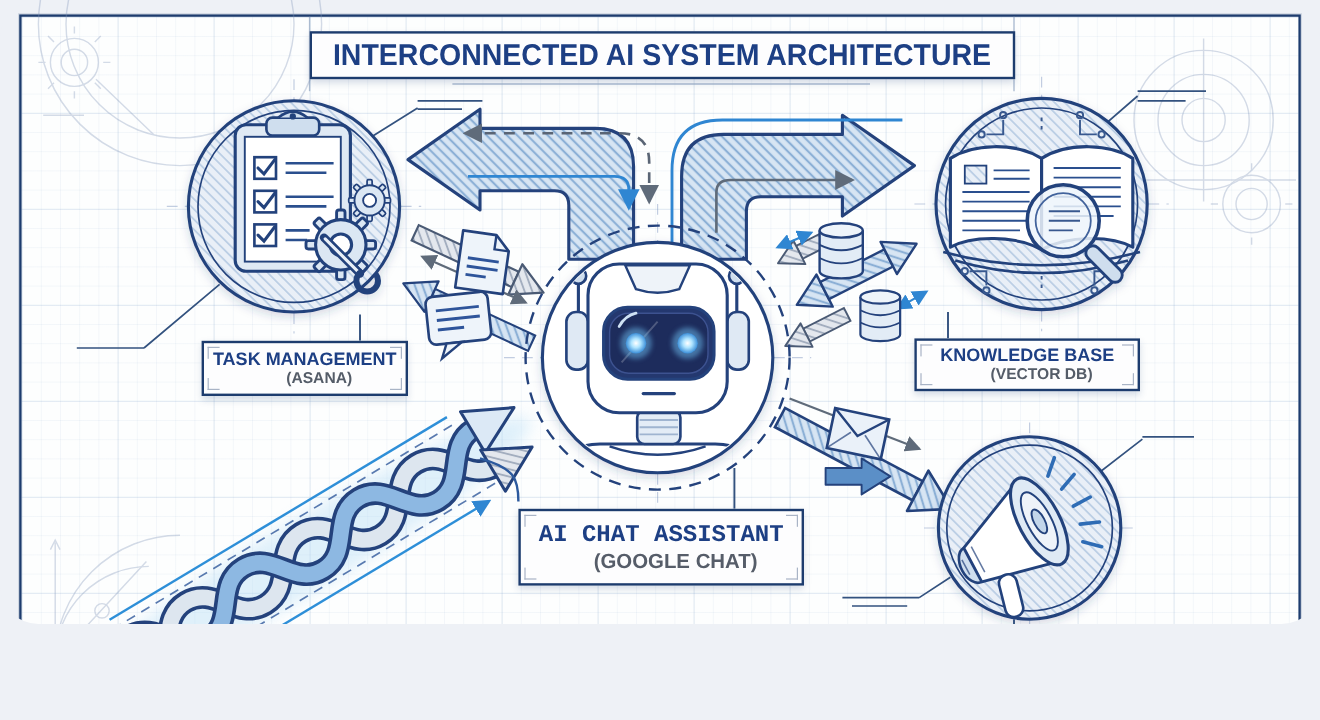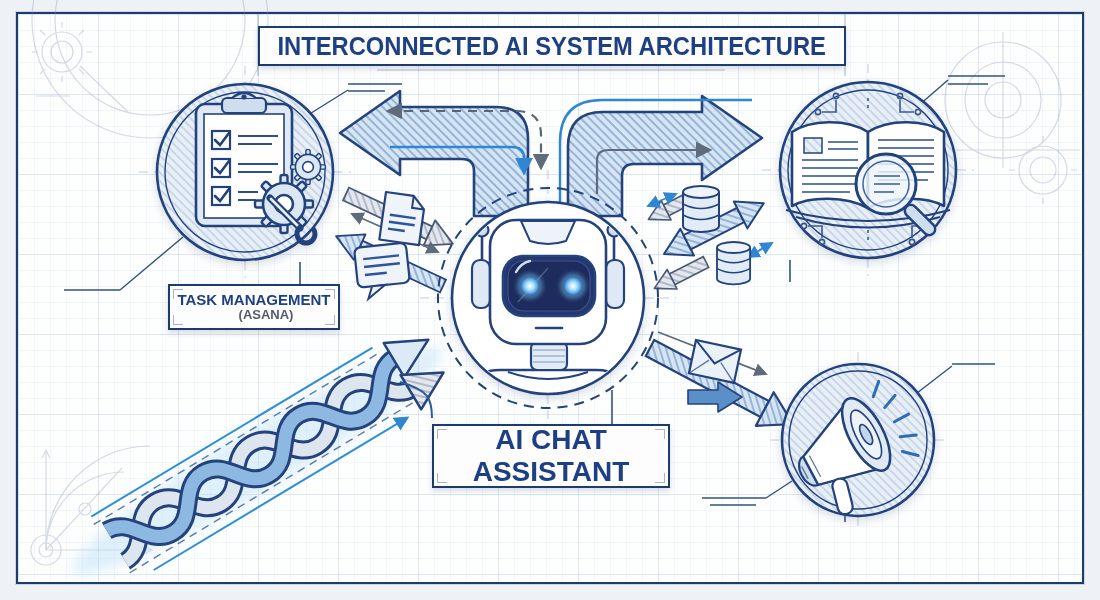--- a/index.html
+++ b/index.html
@@ -1,17 +1,17 @@
 <!DOCTYPE html>
 <html><head>
 <meta charset="utf-8">
 <style>
   html,body{margin:0;padding:0;background:#eef1f6;}
-  .stage{position:relative;width:1100px;height:600px;background:#eef1f6;overflow:hidden;
-         font-family:"Liberation Sans",sans-serif;}
+  .stage{position:relative;width:1100px;height:520px;background:#eef1f6;overflow:hidden;
+         font-family:"Liberation Sans",sans-serif;border-radius:32px;}
   .frame{position:absolute;left:16px;top:12px;width:1064px;height:568px;
          border:2px solid #1d3c6e;background-color:#fdfefe;
          background-image:
            linear-gradient(rgba(110,145,195,.16) 1px, transparent 1px),
            linear-gradient(90deg, rgba(110,145,195,.16) 1px, transparent 1px),
            linear-gradient(rgba(110,145,195,.07) 1px, transparent 1px),
            linear-gradient(90deg, rgba(110,145,195,.07) 1px, transparent 1px);
          background-size:80px 80px,80px 80px,16px 16px,16px 16px;
          box-shadow:0 0 0 1px rgba(29,60,110,.15);}
   svg.scene{position:absolute;left:0;top:0;}
@@ -21,21 +21,21 @@
   .title-box .t{font-size:25px;font-weight:bold;color:#1d3f84;letter-spacing:0px;
                 transform:scaleX(.95);white-space:nowrap;}
   .node-label{display:flex;flex-direction:column;align-items:center;justify-content:center;line-height:1.15;}
   .node-label .l1{font-weight:bold;color:#1d3f84;font-size:15px;text-align:center;}
   .node-label .l2{font-weight:bold;color:#545c68;font-size:13px;margin-left:24px;}
   .node-label.navy2 .l2{color:#1d3f84;font-size:15px;}
   .tm-label{left:168px;top:284px;width:172px;height:46px;}
   .kb-label{left:762px;top:282px;width:188px;height:44px;}
   .nl-label{left:760px;top:522px;width:190px;height:48px;}
   .ai-label{left:432px;top:424px;width:238px;height:64px;border-width:2.5px;}
-  .ai-label .l1{font-size:28px;}
+  .ai-label .l1{font-size:20px;font-family:Liberation Mono, monospace;}
   .ai-label .l2{font-size:17px;color:#565d69;}
   .tick{position:absolute;width:9px;height:9px;border:0 solid #a9b4c6;}
   .tick.tl{left:3px;top:3px;border-left-width:1.5px;border-top-width:1.5px;}
   .tick.tr{right:3px;top:3px;border-right-width:1.5px;border-top-width:1.5px;}
   .tick.bl{left:3px;bottom:3px;border-left-width:1.5px;border-bottom-width:1.5px;}
   .tick.br{right:3px;bottom:3px;border-right-width:1.5px;border-bottom-width:1.5px;}
 </style>
 </head>
 <body>
 
@@ -380,22 +380,31 @@
 
   <div class="box node-label tm-label">
     <span class="tick tl"></span>
       <span class="tick tr"></span>
       <span class="tick bl"></span>
       <span class="tick br"></span>
     <span class="l1">TASK MANAGEMENT</span>
     <span class="l2">(ASANA)</span>
   </div>
 
+  <div class="box node-label kb-label">
+    <span class="tick tl"></span>
+      <span class="tick tr"></span>
+      <span class="tick bl"></span>
+      <span class="tick br"></span>
+    <span class="l1">KNOWLEDGE BASE</span>
+    <span class="l2">(VECTOR DB)</span>
+  </div>
 
   <div class="box node-label ai-label">
     <span class="tick tl"></span>
       <span class="tick tr"></span>
       <span class="tick bl"></span>
       <span class="tick br"></span>
     <span class="l1">AI CHAT ASSISTANT</span>
+    <span class="l2">(GOOGLE CHAT)</span>
   </div>
 
 </div>
 
 </body></html>

